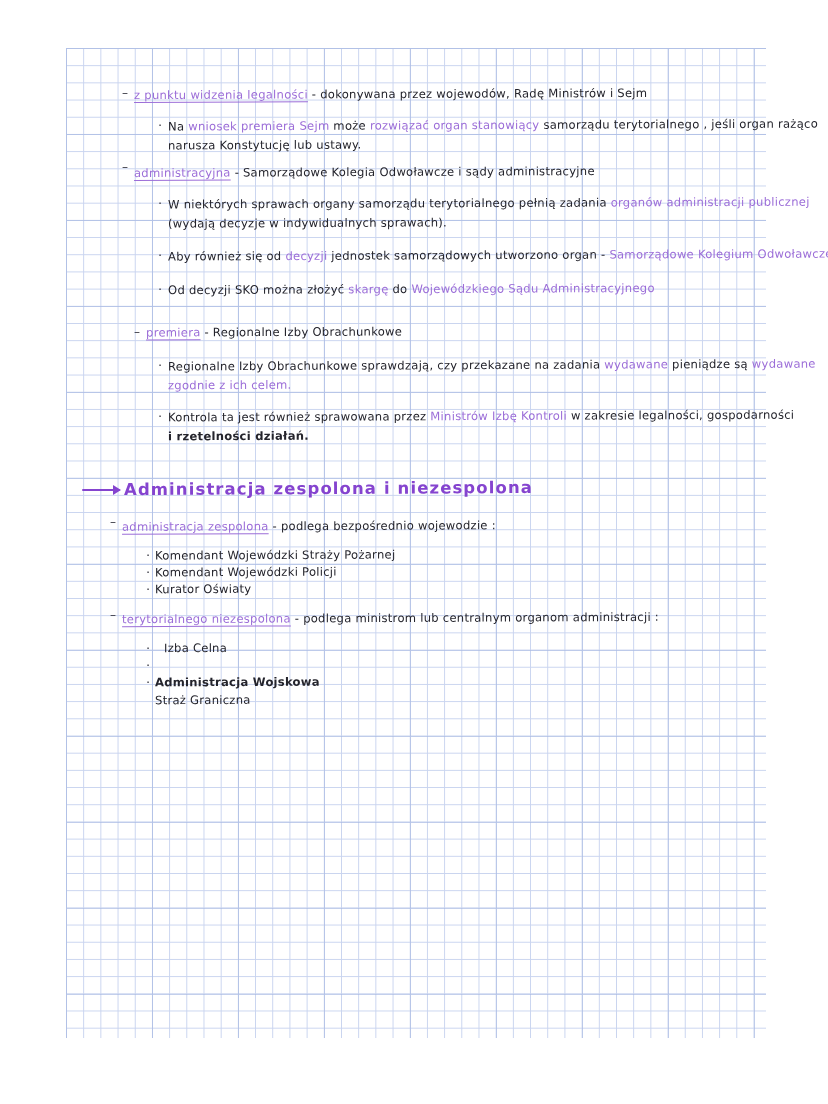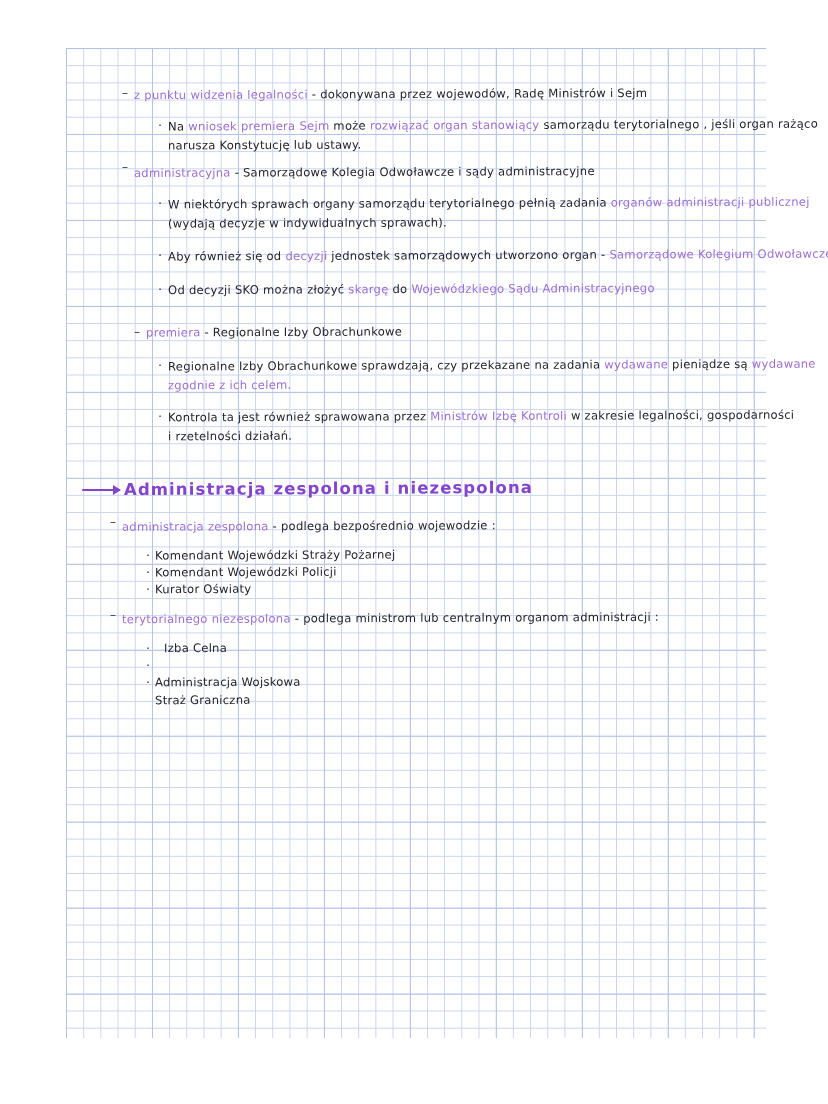--- a/index.html
+++ b/index.html
@@ -96,20 +96,21 @@
     content: "";
     position: absolute;
     right: -1px;
     top: -4px;
     border-left: 8px solid #8544cf;
     border-top: 5px solid transparent;
     border-bottom: 5px solid transparent;
   }
 
   .u {
+    text-decoration: underline;
     text-underline-offset: 2.5px;
     text-decoration-thickness: .8px;
   }
   .seg { white-space: pre; }
 </style>
 </head>
 <body>
 
 <div id="page">
 
@@ -163,21 +164,21 @@
       <span class="seg ink-dark">Regionalne Izby Obrachunkowe sprawdzają, czy przekazane na zadania </span><span class="seg ink-purple">wydawane</span><span class="seg ink-dark"> pieniądze są </span><span class="seg ink-purple">wydawane</span>
     </div>
     <div class="line" style="left:168px; top:378px;">
       <span class="seg ink-purple">zgodnie z ich celem.</span>
     </div>
 
     <span class="bullet" style="left:158px; top:410px;">·</span>
     <div class="line" style="left:168px; top:409px;">
       <span class="seg ink-dark">Kontrola ta jest również sprawowana przez </span><span class="seg ink-purple">Ministrów Izbę Kontroli</span><span class="seg ink-dark"> w zakresie legalności, gospodarności</span>
     </div>
-    <div class="line" style="left:168px; top:429px;">
+    <div class="line" style="left:168px; top:429px;font-weight:bold;">
       <span class="seg ink-dark">i rzetelności działań.</span>
     </div>
 
     <div class="arrow" style="left:82px; top:489px; width:38px;"></div>
     <div class="heading" style="left:124px; top:479px;">Administracja zespolona i niezespolona</div>
 
     <span class="dash" style="left:110px; top:515px;">–</span>
     <div class="line" style="left:122px; top:519px;">
       <span class="seg ink-purple u">administracja zespolona</span><span class="seg ink-dark"> - podlega bezpośrednio wojewodzie :</span>
     </div>
@@ -206,18 +207,18 @@
     <div class="line" style="left:164px; top:641px;">
       <span class="seg ink-dark">Izba Celna</span>
     </div>
 
     <span class="bullet" style="left:146px; top:659px;">·</span>
     <div class="line" style="left:155px; top:693px;">
       <span class="seg ink-dark">Straż Graniczna</span>
     </div>
 
     <span class="bullet" style="left:146px; top:676px;">·</span>
-    <div class="line" style="left:155px; top:675px;">
+    <div class="line" style="left:155px; top:675px;font-weight:bold;">
       <span class="seg ink-dark">Administracja Wojskowa</span>
     </div>
 
   </div>
 </div>
 
 </body></html>

